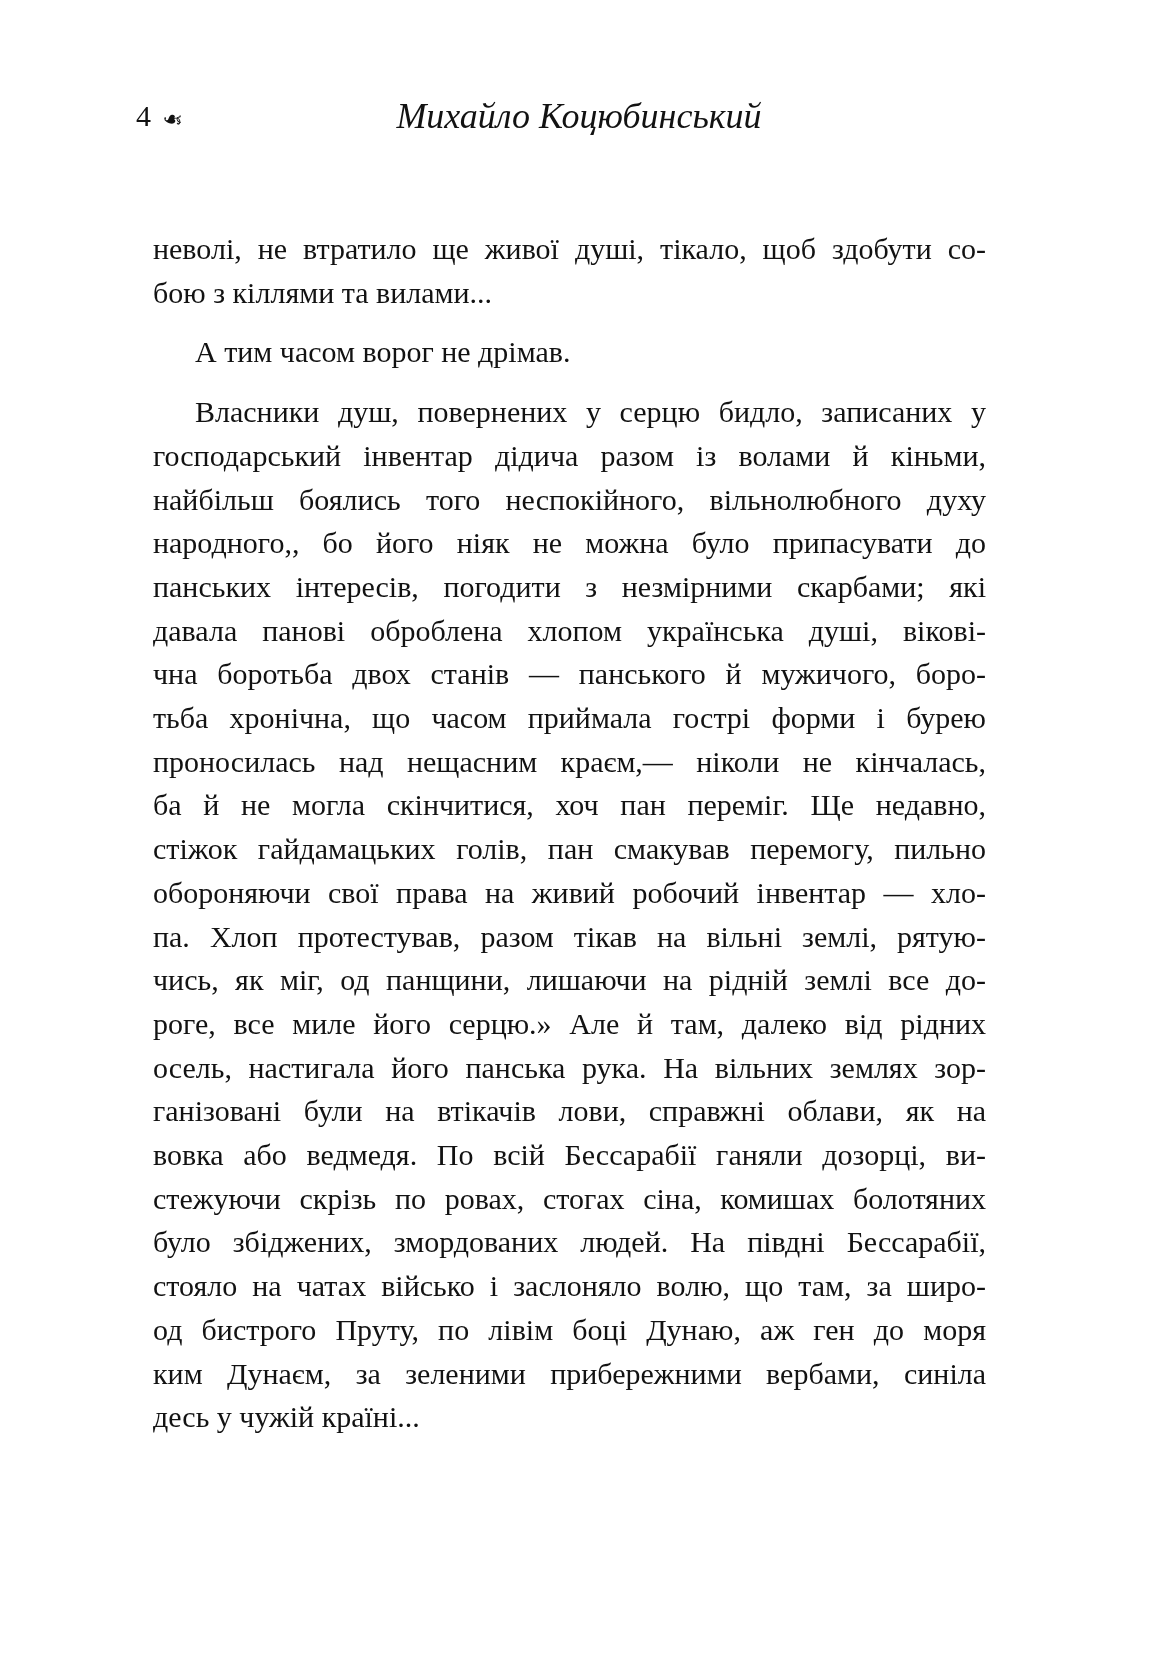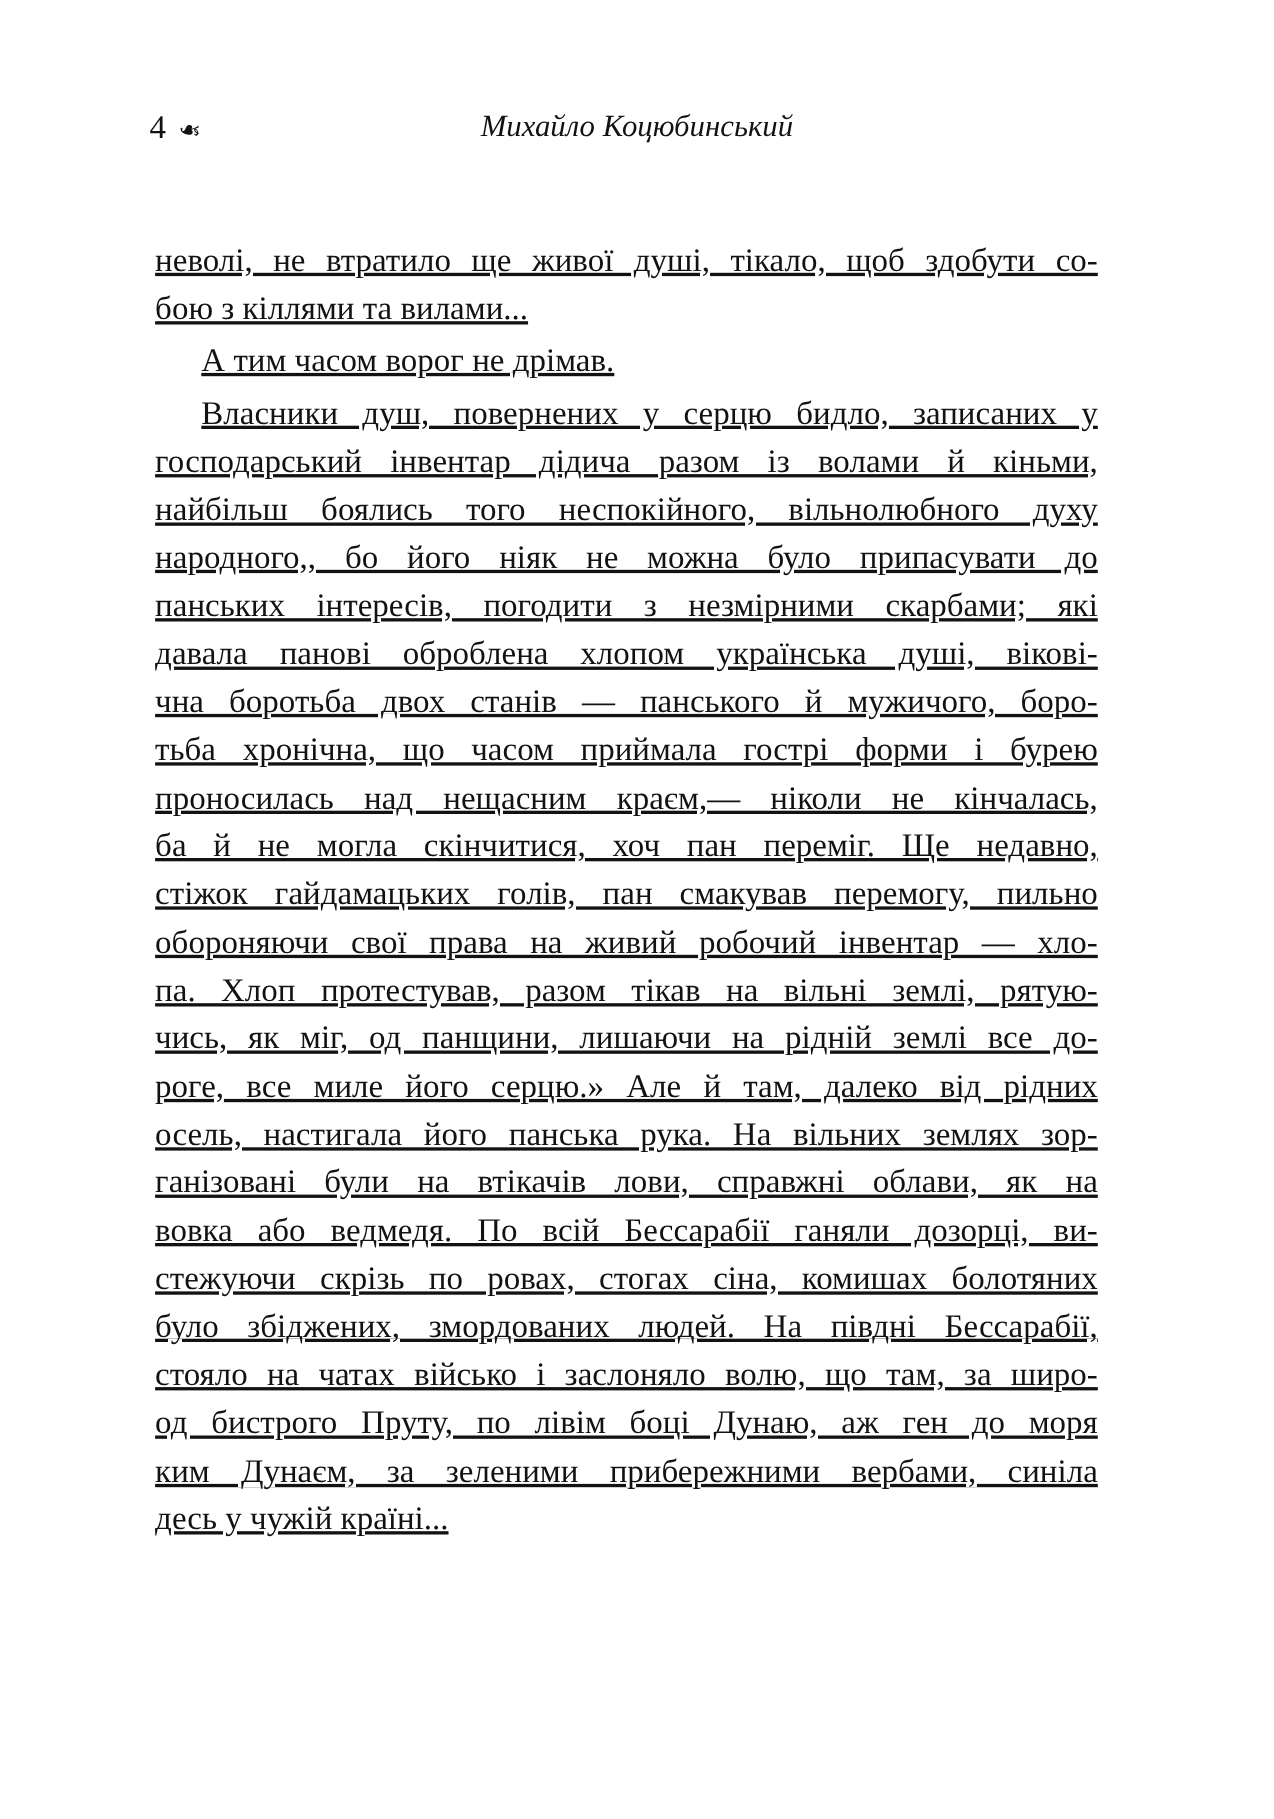--- a/index.html
+++ b/index.html
@@ -29,30 +29,30 @@
     font-size: 25px;
     transform: scaleX(-1) rotate(-10deg);
     transform-origin: center;
     vertical-align: -2px;
   }
   .running-header {
     position: absolute;
     left: 0; right: 0; top: 99px;
     text-align: center;
     font-style: italic;
-    font-size: 28px; line-height: 34px;
+    font-size: 36px; line-height: 34px;
   }
   .text-block {
     position: absolute;
     left: 137px; top: 211px;
     width: 865px;
     font-size: 30px;
     line-height: 43.7px;
   }
-  .para { margin: 4px; text-decoration: underline; }
+  .para { margin: 16px; }
   .line {
     text-align: justify;
     text-align-last: justify;
     -moz-text-align-last: justify;
   }
   .line.last {
     text-align-last: left;
     -moz-text-align-last: left;
   }
   .line.indent { text-indent: 42px; }

